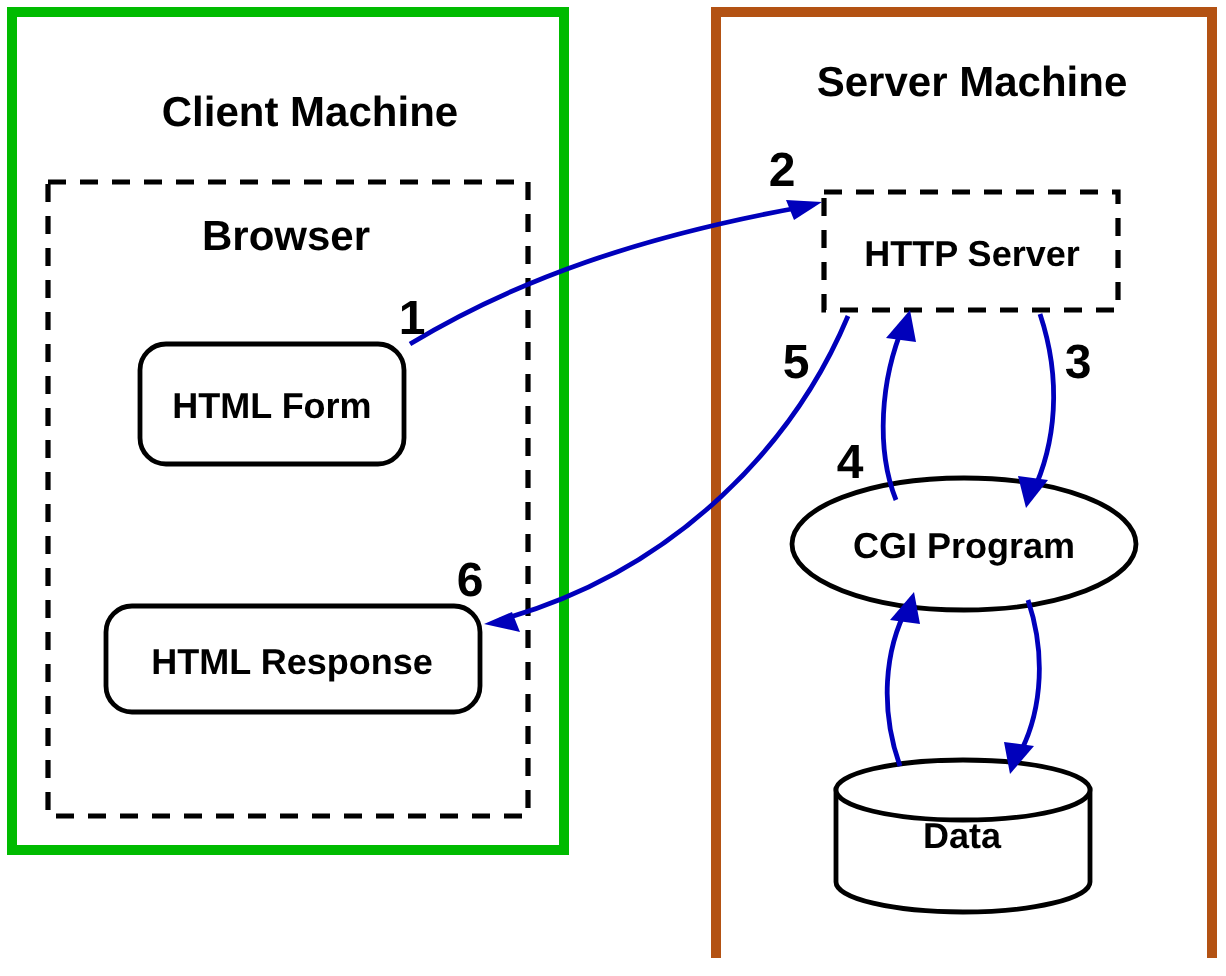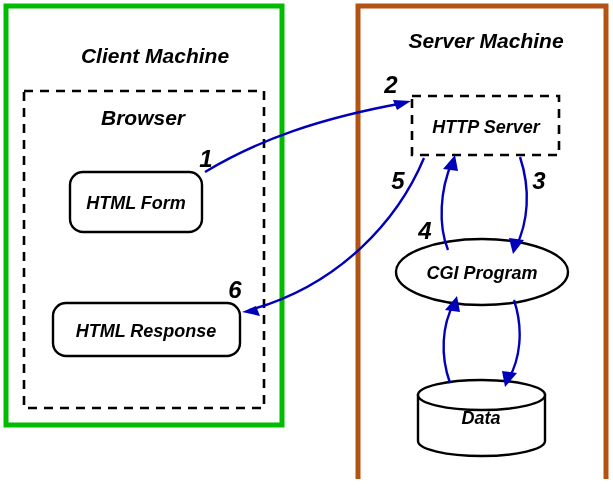--- a/index.html
+++ b/index.html
@@ -9,21 +9,20 @@
   }
   body {
     font-family: "Liberation Sans", sans-serif;
   }
   #diagram-root {
     position: relative;
     width: 613px;
     height: 479px;
     background: #ffffff;
     overflow: hidden;
-    font-style: italic;
   }
   #diagram-svg {
     position: absolute;
     left: 0;
     top: 0;
     width: 613px;
     height: 488px;
   }
   .machine-title {
     font-weight: bold;

